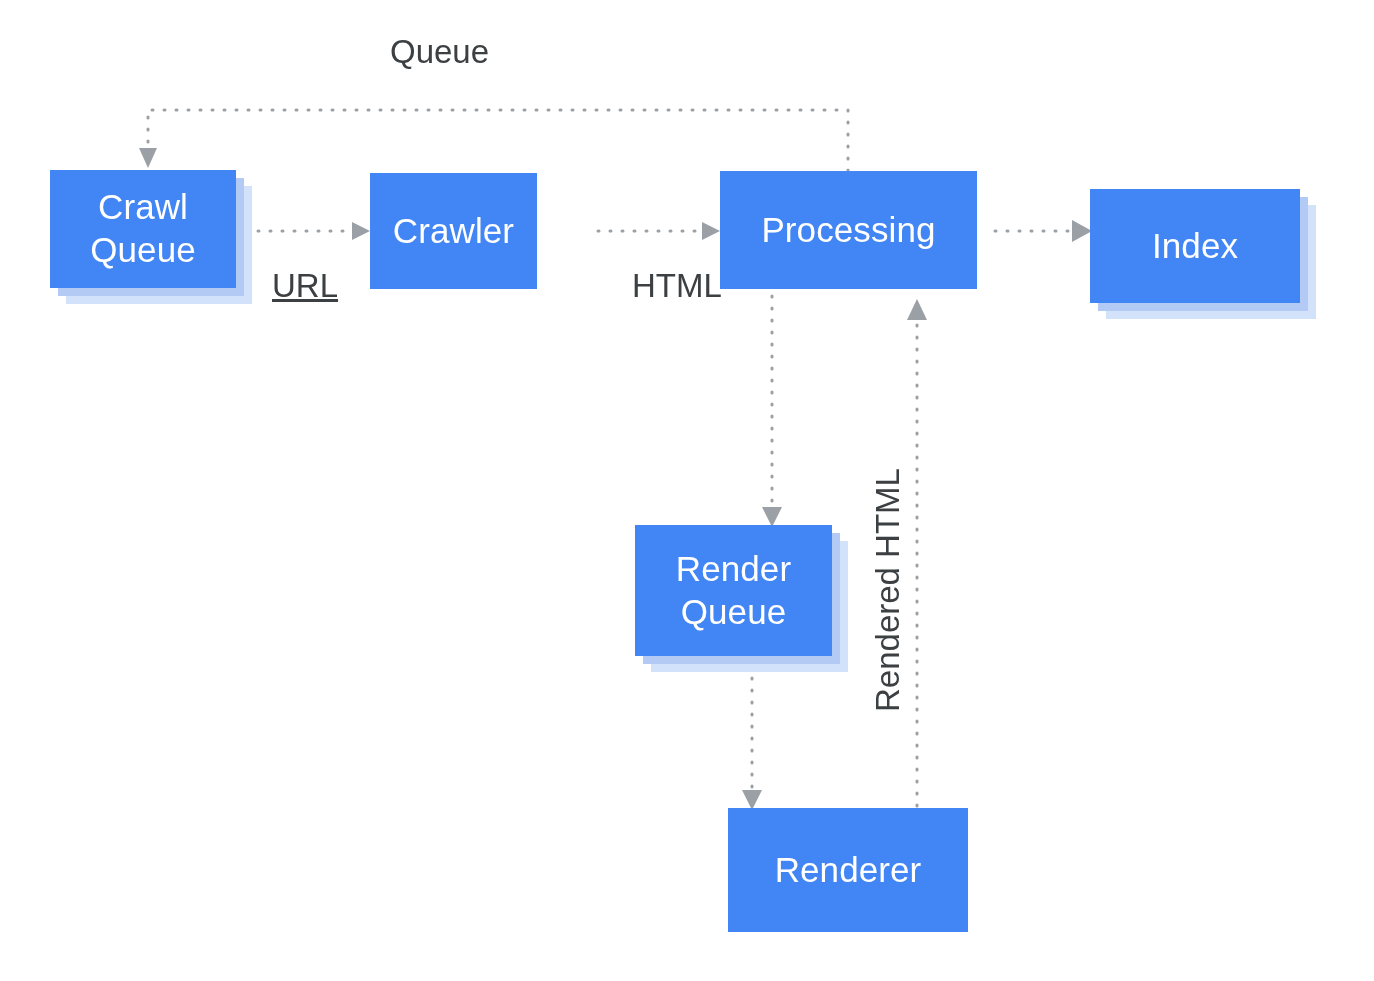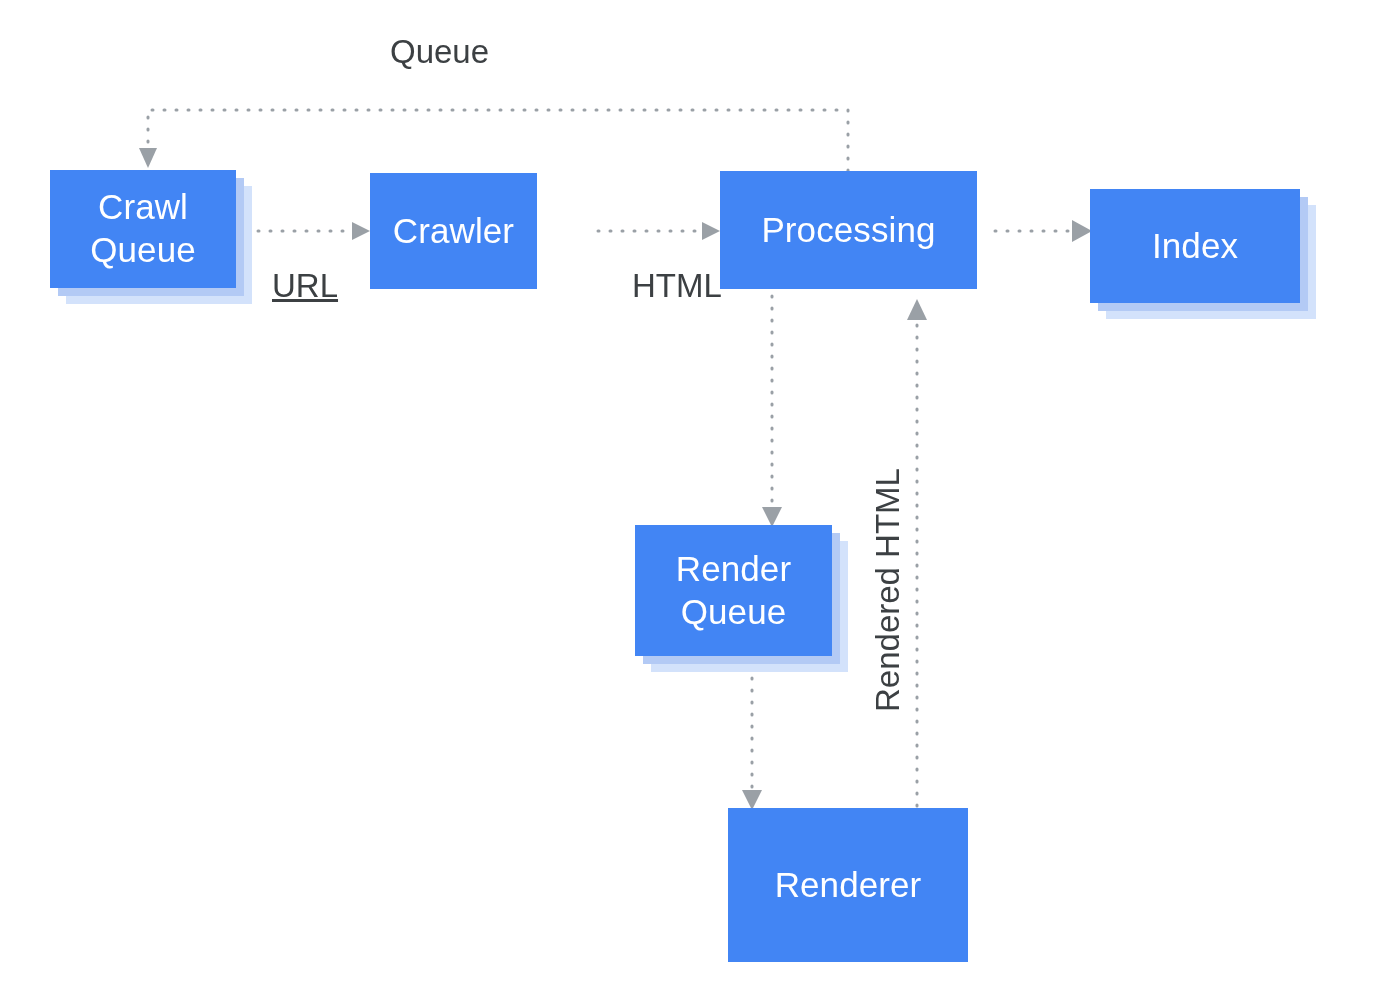--- a/index.html
+++ b/index.html
@@ -149,21 +149,21 @@
 
   <div class="node" style="left:635px; top:525px; width:197px; height:131px;">
     <div class="layer layer-back" style="background:#d3e2fb;"></div>
     <div class="layer layer-mid" style="background:#b3caf5;"></div>
     <div class="layer layer-front" style="background:#4285f4;">
       <span class="node-label">Render
 Queue</span>
     </div>
   </div>
 
-  <div class="node" style="left:728px; top:808px; width:240px; height:154px;border-radius:14px;">
+  <div class="node" style="left:728px; top:808px; width:240px; height:124px;border-radius:14px;">
     <div class="layer layer-front" style="background:#4285f4;">
       <span class="node-label">Renderer</span>
     </div>
   </div>
 
   <div class="edge-label" style="left:390px; top:34px;">Queue</div>
 
   <div class="edge-label" style="left:272px; top:268px;text-decoration:underline;">URL</div>
 
   <div class="edge-label" style="left:600px; top:268px;margin-left:32px;">HTML</div>

